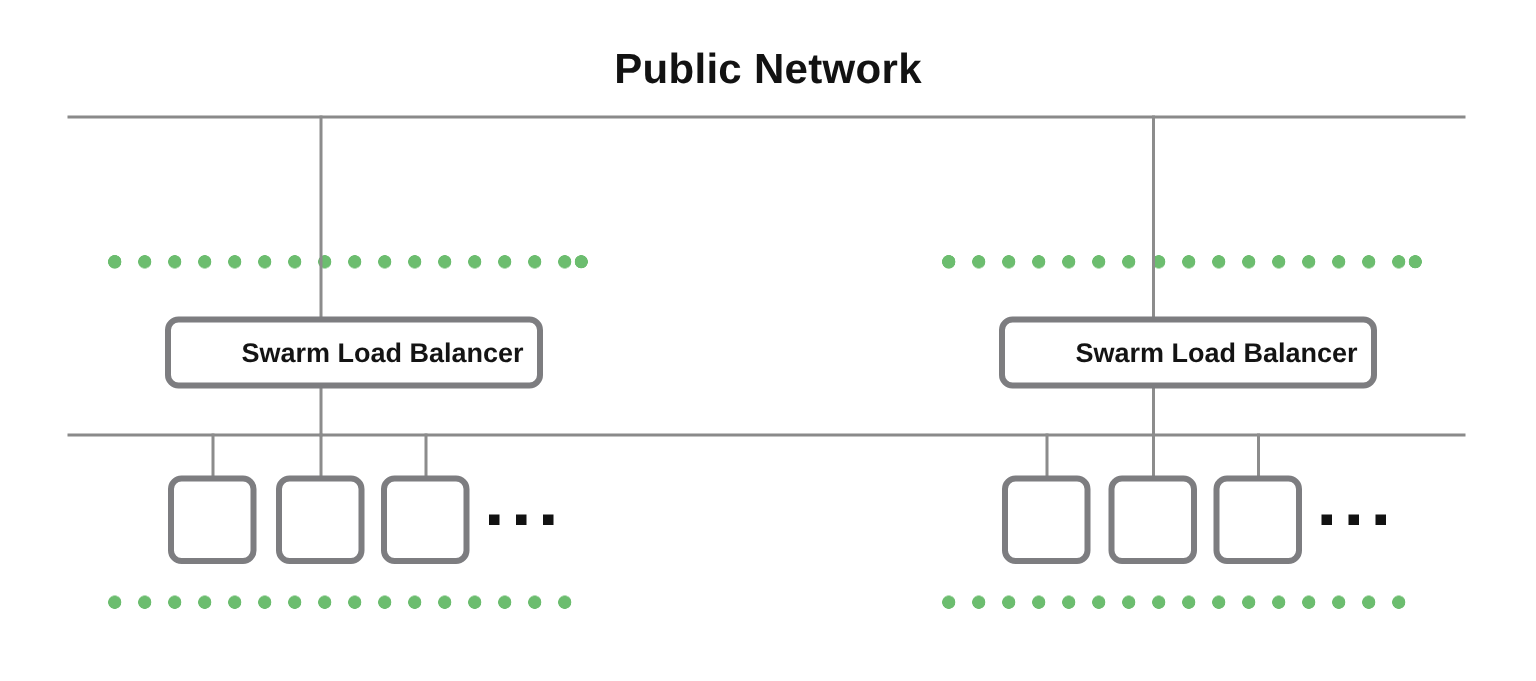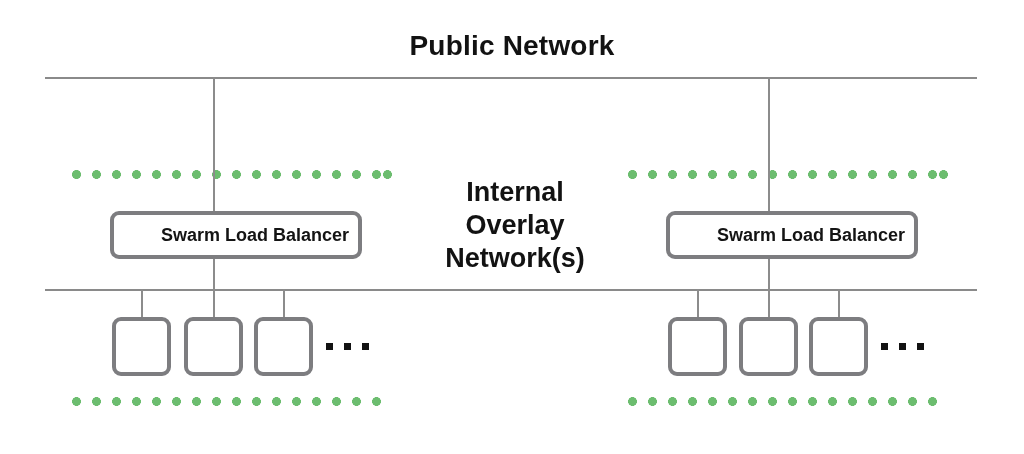--- a/index.html
+++ b/index.html
@@ -163,25 +163,20 @@
   <div class="task-box" style="left:112px; top:317px;"></div>
   <div class="task-box" style="left:184px; top:317px;"></div>
   <div class="task-box" style="left:254px; top:317px;"></div>
 
   <div class="ellipsis" style="left:326px; top:343px;">
     <i></i>
     <i></i>
     <i></i>
   </div>
 
-  <div class="overlay-label">
-    <span>Internal</span>
-    <span>Overlay</span>
-    <span>Network(s)</span>
-  </div>
 
   <div class="overlay-zone" style="left:628px; top:170px; width:320px; height:236px;">
     <div class="dot-edge edge-h" style="left:0; top:0; width:320px;"></div>
     <div class="dot-edge edge-h" style="left:0; top:227px; width:320px;"></div>
     <div class="dot-edge edge-v" style="left:0; top:0; height:236px;"></div>
     <div class="dot-edge edge-v" style="left:311px; top:0; height:236px;"></div>
   </div>
 
   <div class="vline" style="left:768px; top:77px; height:135px;"></div>
 

